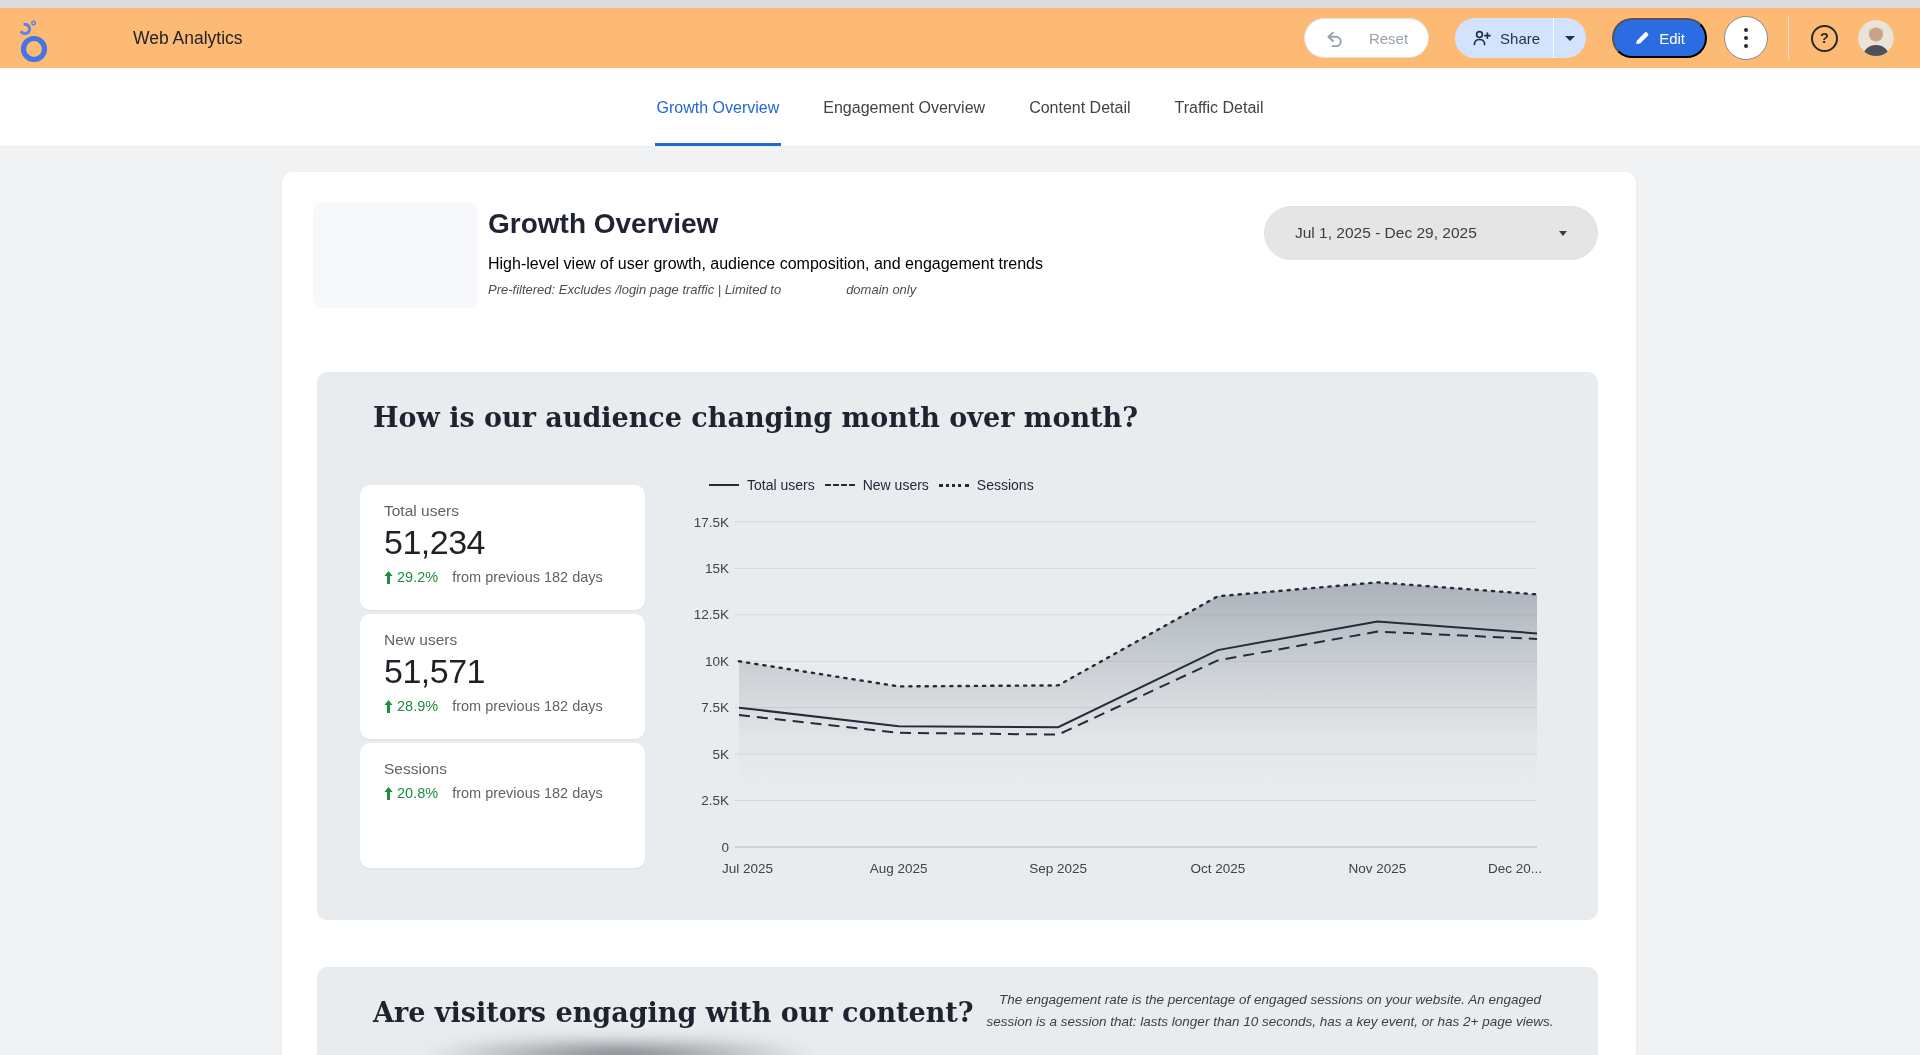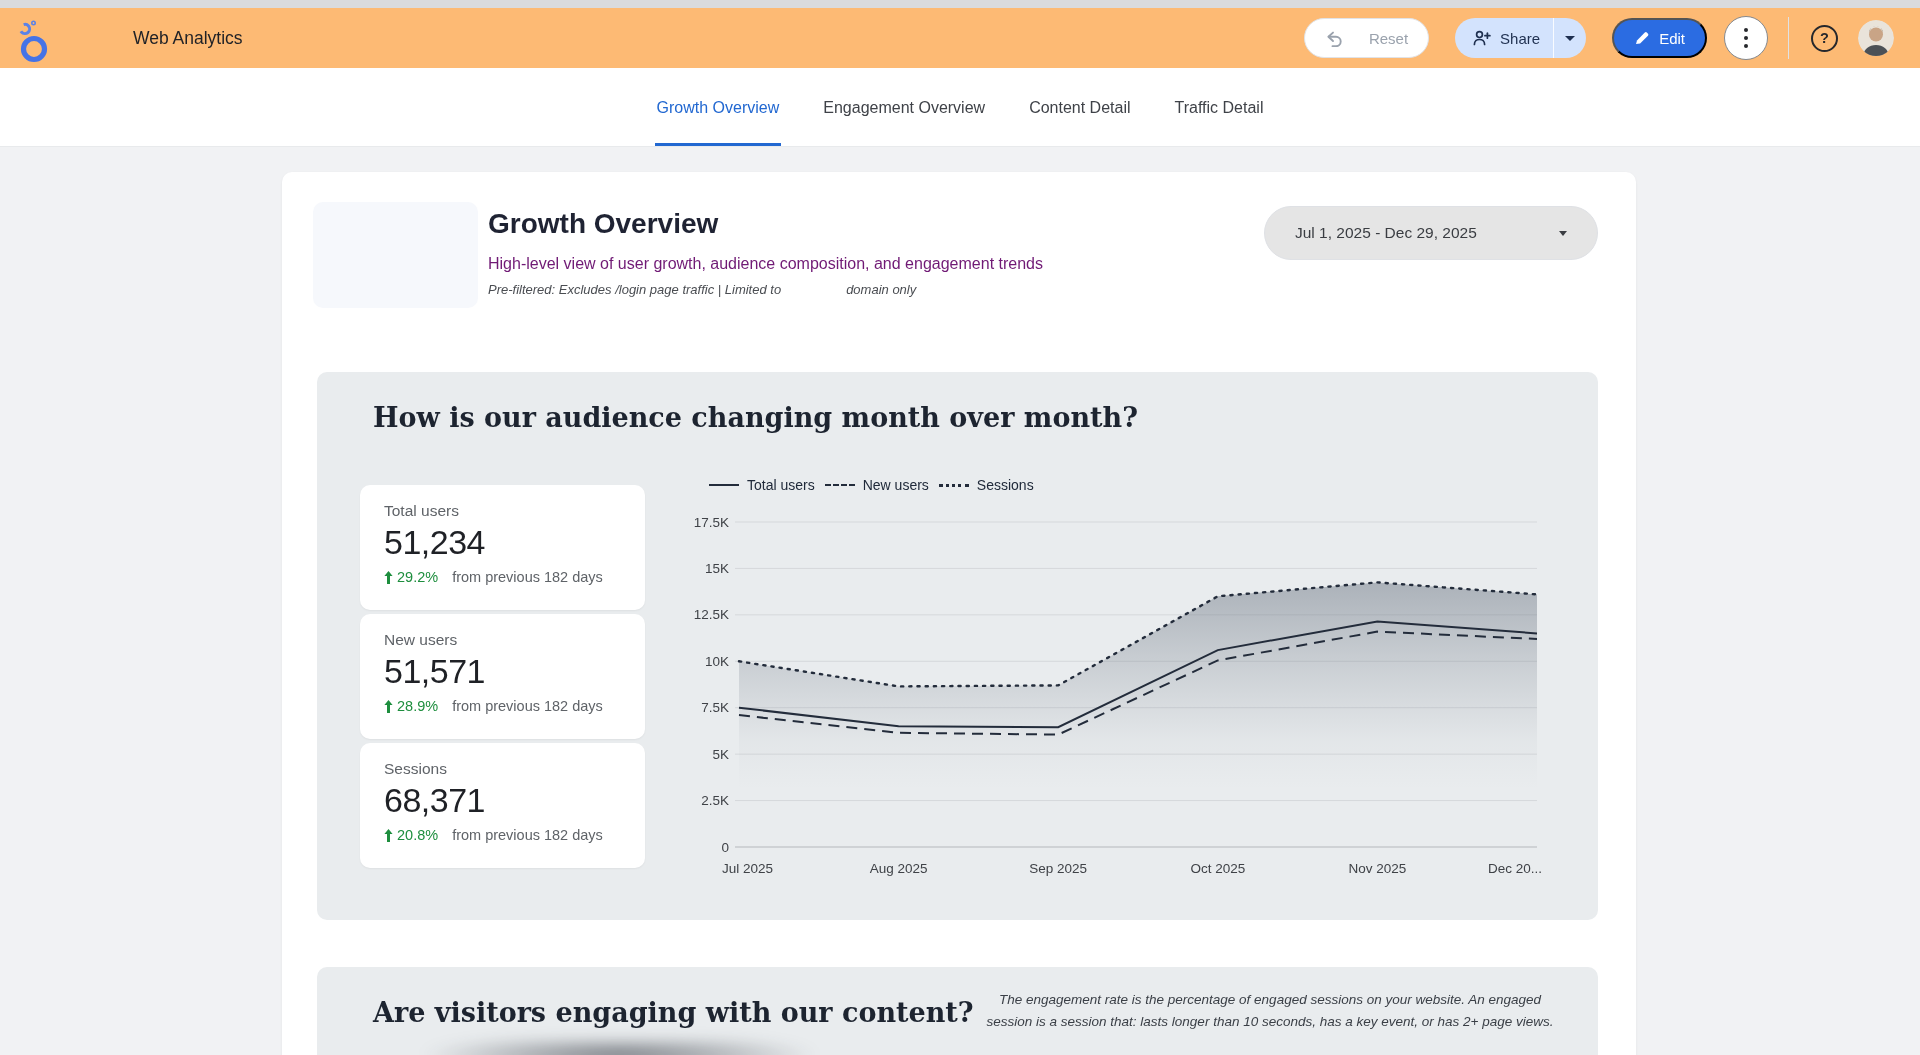--- a/index.html
+++ b/index.html
@@ -36,21 +36,21 @@
             border-bottom:1px solid #e8eaec; display:flex; justify-content:center; gap:40px; }
   .tab { display:flex; align-items:center; font-size:16px; color:#3f4248; cursor:pointer;
          border-bottom:3px solid transparent; padding:4px 2px 0 2px; }
   .tab.active { color:#2268d1; border-bottom-color:#2268d1; }
 
   
   .card { position:absolute; left:282px; top:172px; width:1354px; height:900px; background:#fff;
           border-radius:10px; box-shadow:0 1px 3px rgba(0,0,0,.06); }
   .thumb { position:absolute; left:31px; top:30px; width:165px; height:106px; background:#f6f8fc; border-radius:10px; }
   .report-title { position:absolute; left:206px; top:36px; font-size:28px; font-weight:700; color:#1f2333; }
-  .report-subtitle { position:absolute; left:206px; top:83px; font-size:16px; color:#701a75; }
+  .report-subtitle { position:absolute; left:206px; top:83px; font-size:16px; color:#000000; }
   .report-prefilter { position:absolute; left:206px; top:110px; font-size:13px; font-style:italic; color:#4a4d52; }
   .date-pill { position:absolute; right:38px; top:34px; width:334px; height:54px; border:1px solid #dfe1e5;
                border-radius:27px; background:#e5e5e5; display:flex; align-items:center; padding:0 30px;
                font-size:15.5px; color:#3a3d42; cursor:pointer; }
   .date-pill .caret-down { margin-left:auto; border-top-width:5px; border-left-width:4.5px; border-right-width:4.5px; color:#3a3d42; }
 
   
   .panel { position:absolute; left:35px; width:1281px; background:#e9ecee; border-radius:10px; }
   .panel-1 { top:200px; height:548px; }
   .panel-2 { top:795px; height:300px; }
@@ -204,21 +204,20 @@
               <svg width="9" height="13" viewBox="0 0 9 13">
                 <path d="M4.5 0 L8.6 5 H6 V13 H3 V5 H0.4 Z" fill="currentColor"></path>
               </svg>
           <span>28.9%</span>
             </span>
           <span>from previous 182 days</span>
         </div>
       </div>
       <div class="kpi-card">
         <div class="kpi-label">Sessions</div>
-        <div class="kpi-value">68,371</div>
         <div class="kpi-delta">
           <span class="delta-up">
               <svg width="9" height="13" viewBox="0 0 9 13">
                 <path d="M4.5 0 L8.6 5 H6 V13 H3 V5 H0.4 Z" fill="currentColor"></path>
               </svg>
           <span>20.8%</span>
             </span>
           <span>from previous 182 days</span>
         </div>
       </div>

